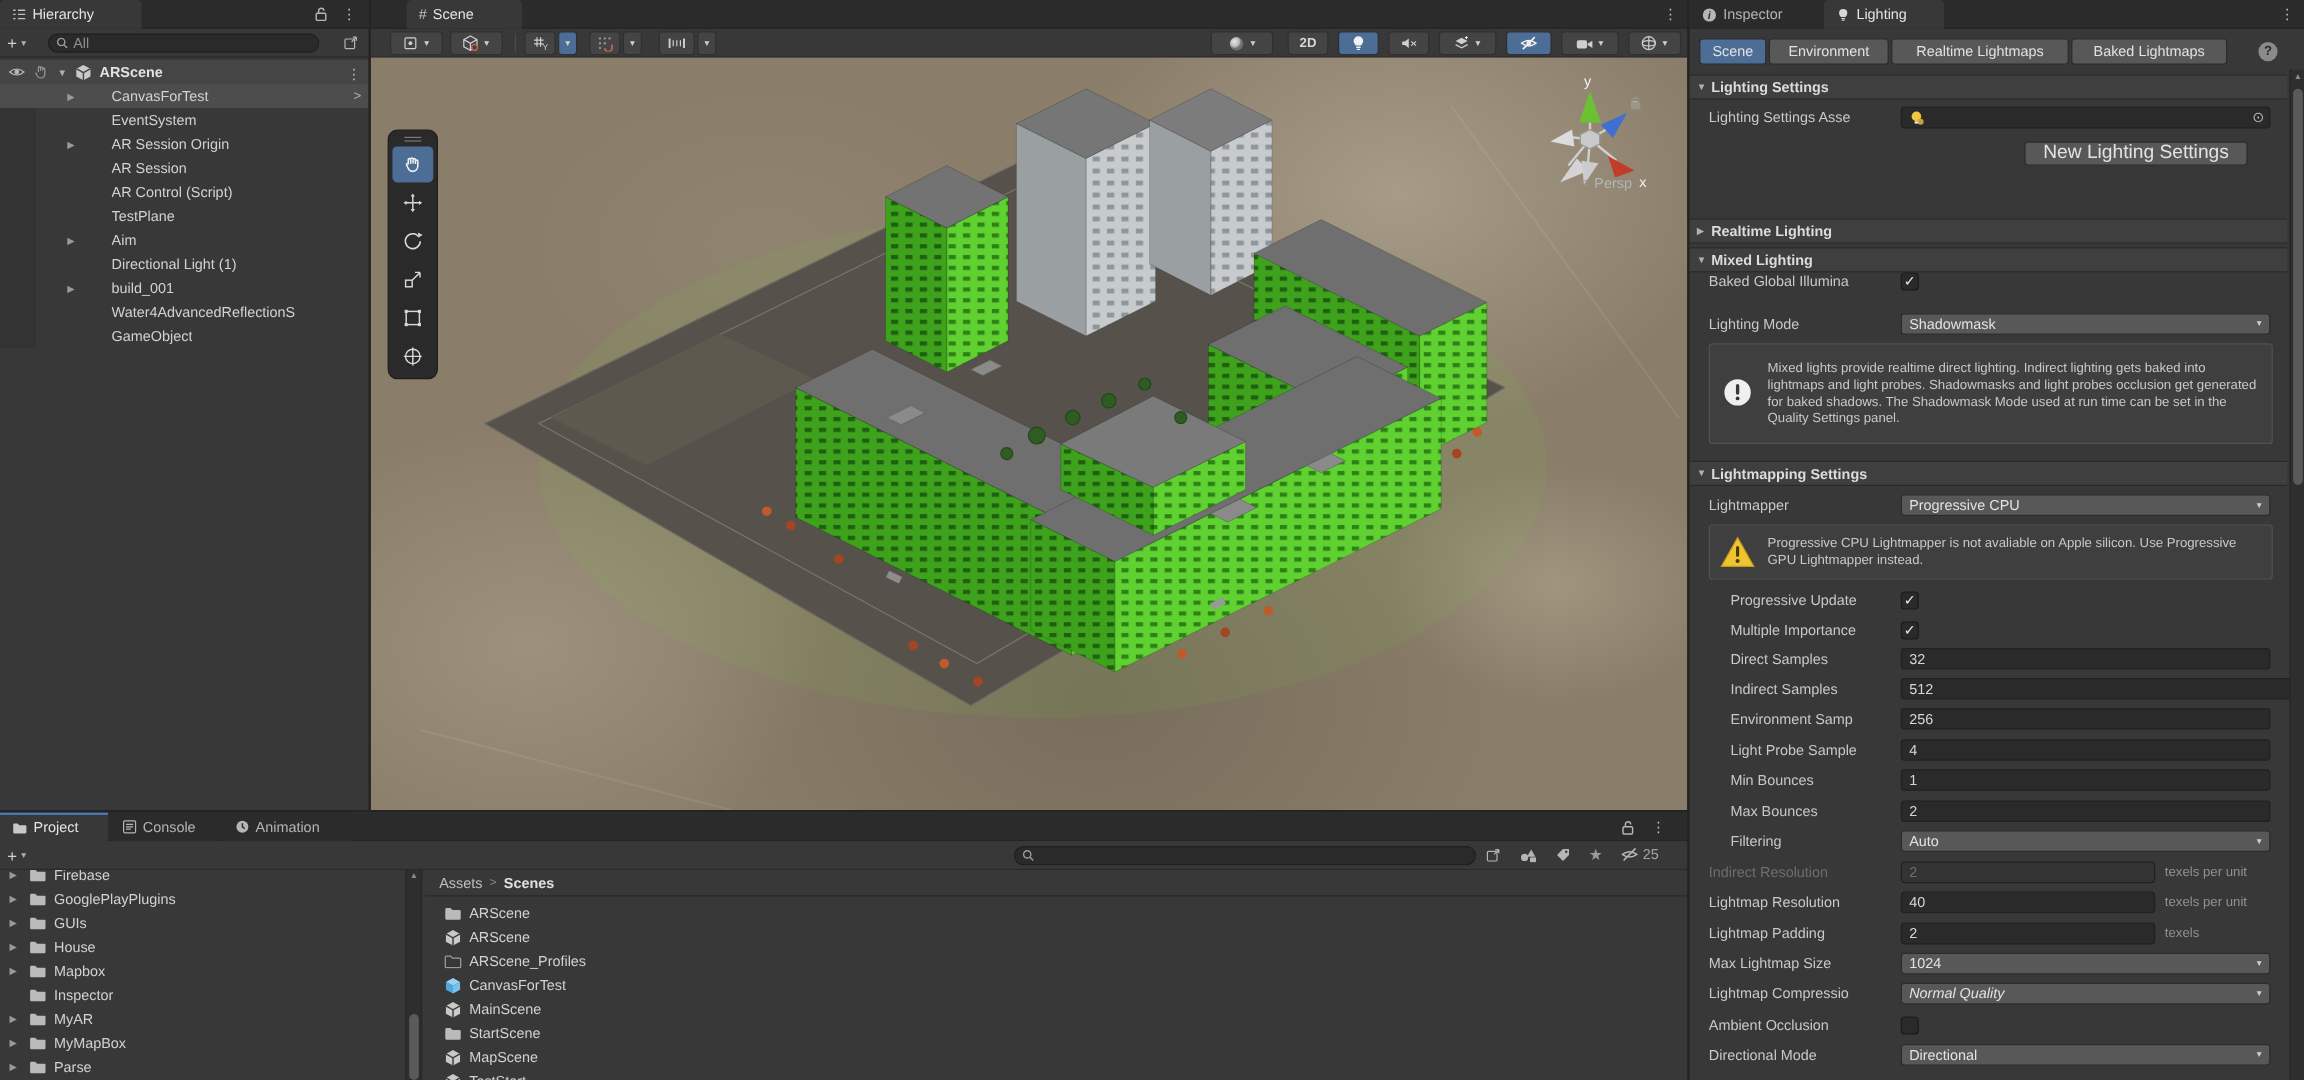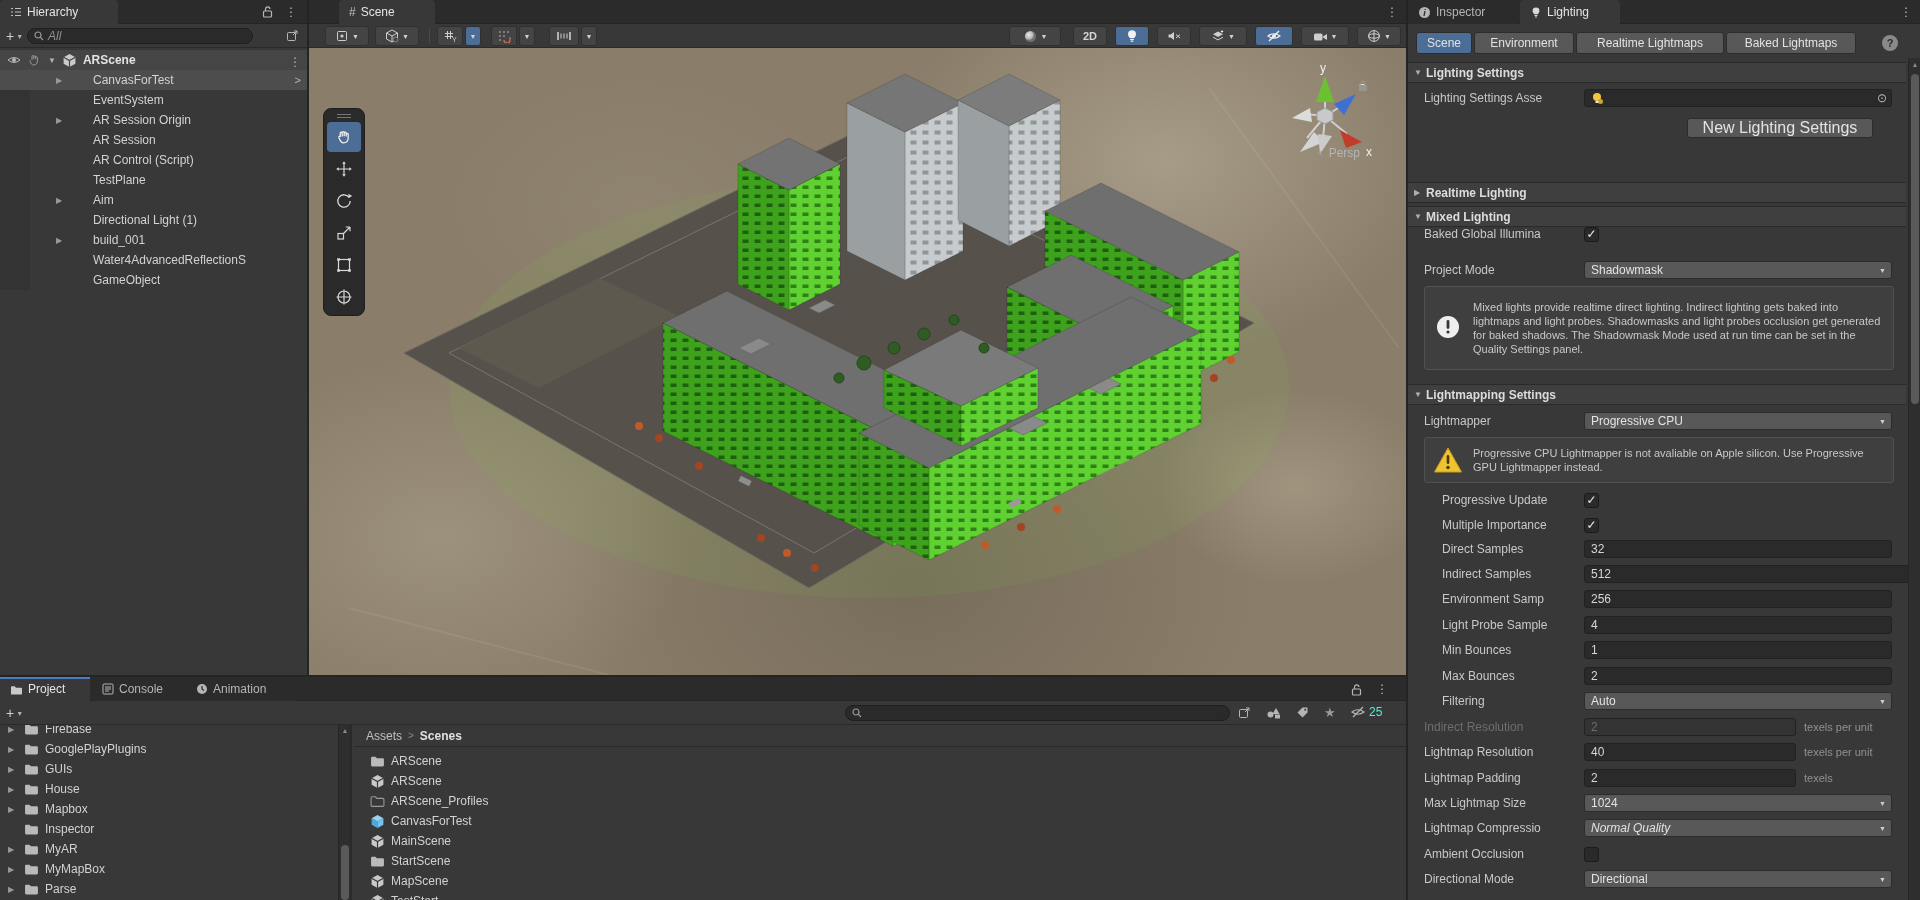--- a/index.html
+++ b/index.html
@@ -90,21 +90,21 @@
             <path d="M3.5 6V4a2.2 2.2 0 0 1 4.4 0" fill="none" stroke="#b5b5b5" stroke-width="1.2"></path>
           </svg>
         </span>
       <span class="kebab" style="right:8px;">⋮</span>
     </div>
     <div class="toolbar">
       <span class="plusbtn">
           <span>+</span>
           <span class="dn">▼</span>
         </span>
-      <span class="searchpill" style="left:27px;width:226px;font-style:italic;">
+      <span class="searchpill" style="left:40px;width:226px;">
         <svg width="10" height="10" viewBox="0 0 10 10">
             <circle cx="4" cy="4" r="3" fill="none" stroke="#9a9a9a" stroke-width="1.2"></circle>
             <path d="M6.2 6.2L9 9" stroke="#9a9a9a" stroke-width="1.2"></path>
           </svg>
         <span>All</span>
       </span>
       <span style="position:absolute;right:8px;top:5px;">
           <svg width="13" height="13" viewBox="0 0 13 13">
             <rect x="1.5" y="3.5" width="8" height="8" rx="1" fill="none" stroke="#b5b5b5"></rect>
             <path d="M7 6l4-4M11 2v3M11 2H8" stroke="#b5b5b5" fill="none"></path>
@@ -620,21 +620,21 @@
             <path d="M1.5 6.5L6.5 1.5H11.5V6.5L6.5 11.5Z" fill="#b5b5b5"></path>
             <circle cx="9.2" cy="3.8" r="1" fill="#383838"></circle>
           </svg>
         </span>
       <span style="position:absolute;left:1324px;top:4px;color:#9a9a9a;font-size:13px;">★</span>
       <span style="position:absolute;left:1350px;top:4px;display:flex;align-items:center;gap:3px;">
         <svg width="16" height="14" viewBox="0 0 16 14">
             <path d="M2 7Q8 2.5 14 7Q8 11.5 2 7Z" fill="none" stroke="#b5b5b5" stroke-width="1.2"></path>
             <path d="M3 12L13 2" stroke="#b5b5b5" stroke-width="1.3"></path>
           </svg>
-        <span style="color:#5eead4;">25</span>
+        <span style="color:#a3a3a3;">25</span>
       </span>
     </div>
 
     <div style="position:absolute;left:0;top:48px;width:352px;bottom:0;overflow:hidden;border-right:2px solid #2a2a2a;">
       <div style="margin-top:-6px;">
 
           <div class="frow">
             <span class="arr">▶</span>
             <span class="fic">
               <svg width="15" height="13" viewBox="0 0 14 12">
@@ -898,21 +898,21 @@
 
     <div class="sechead" style="top:206px;">
       <span class="tri">▼</span>
       <span class="txt">Mixed Lighting</span>
     </div>
     <div class="lrow" style="top:224px;">
       <span class="lab">Baked Global Illumina</span>
       <span class="cb"><span>✓</span></span>
     </div>
     <div class="lrow" style="top:260px;">
-      <span class="lab">Project Mode</span>
+      <span class="lab">Lighting Mode</span>
       <span class="drop" style="width:308px;">
           <span>Shadowmask</span>
           <span class="dn">▼</span>
         </span>
     </div>
     <div class="helpbox" style="top:286px;height:84px;">
       <span style="flex:none;margin:0 10px 0 8px;">
           <svg width="30" height="30" viewBox="0 0 30 30">
             <circle cx="15" cy="14" r="11" fill="#efefef"></circle>
             <path d="M10 23l2-4 6 2z" fill="#efefef"></path>

